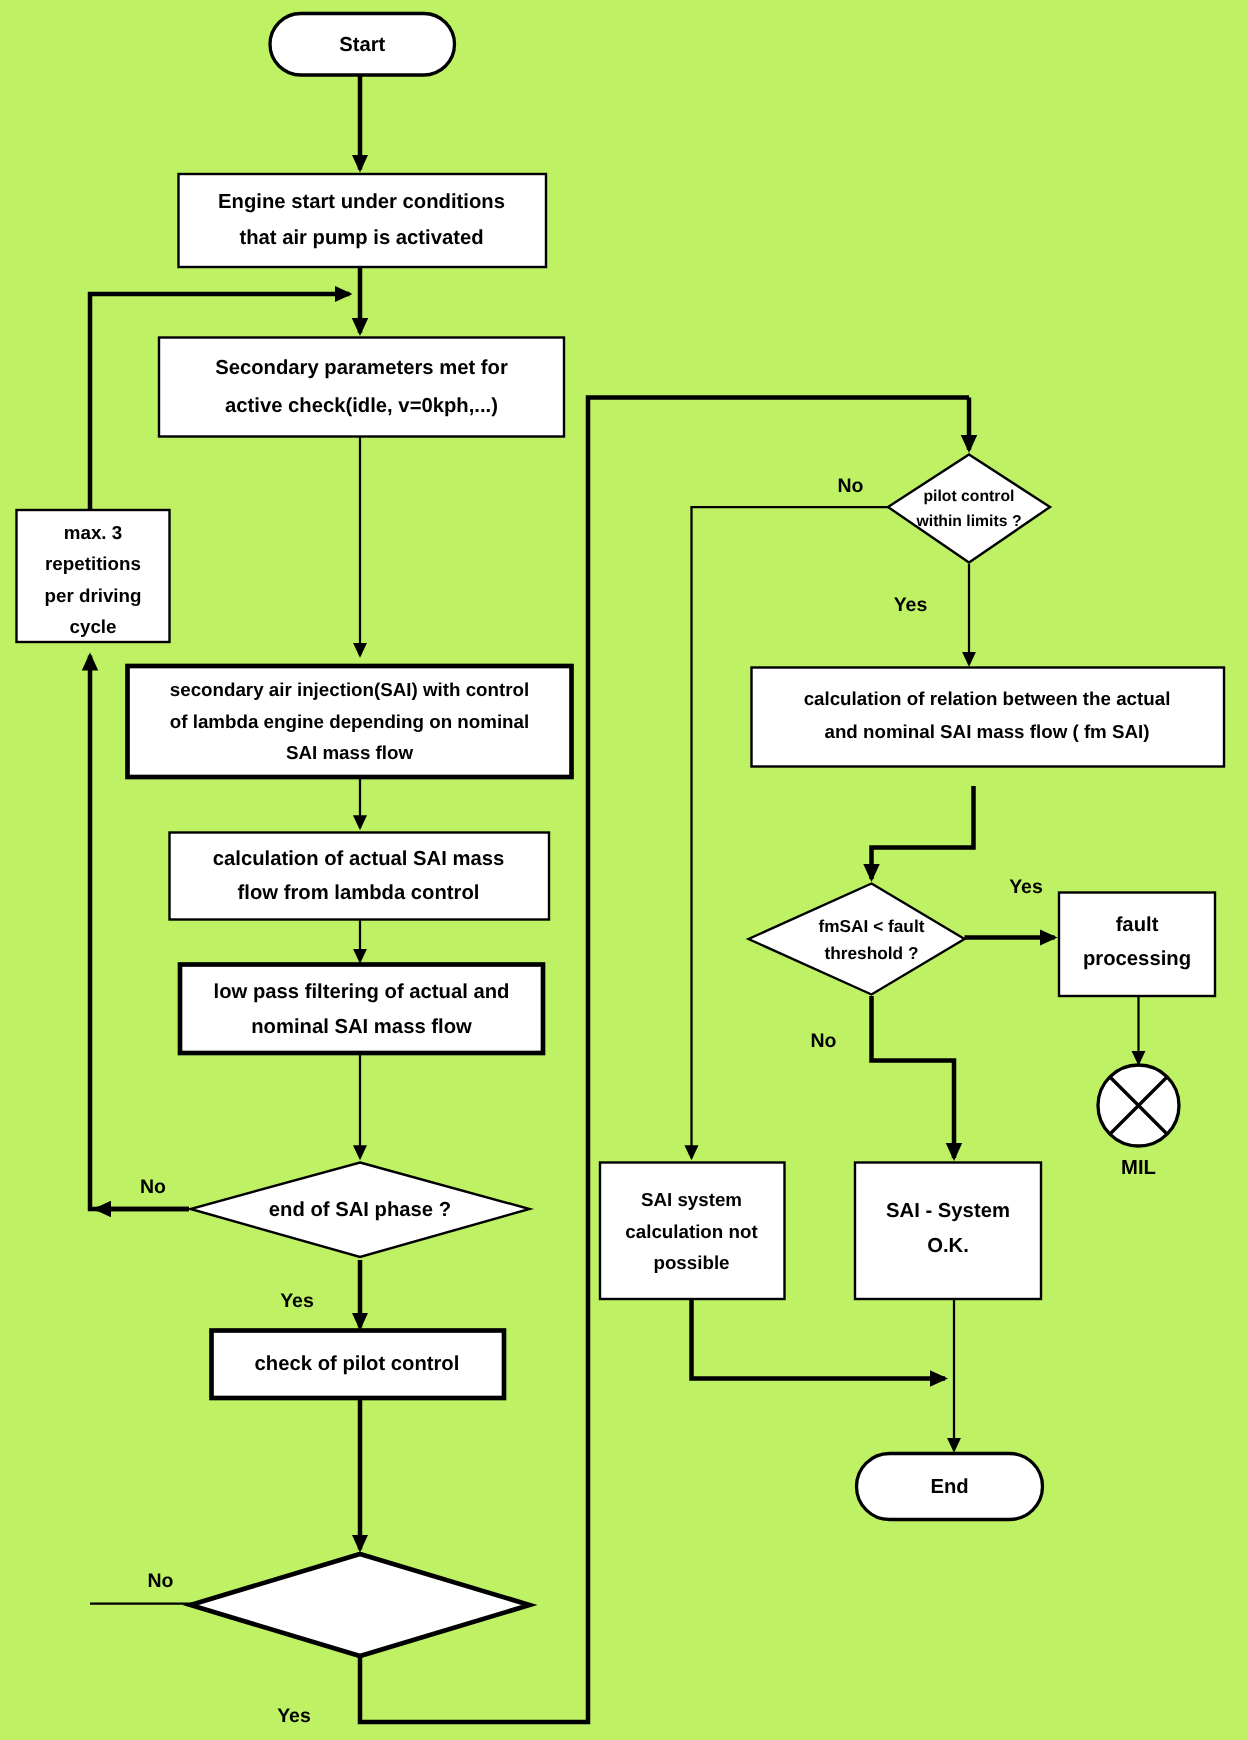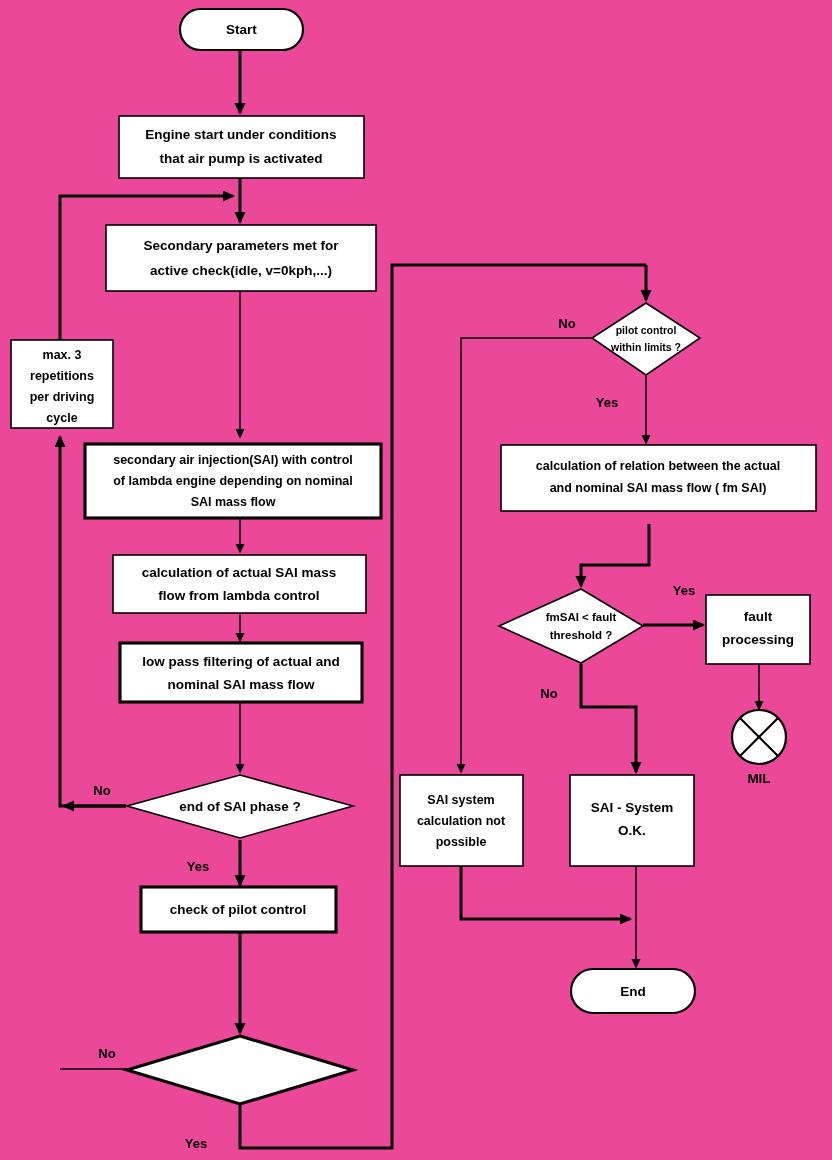--- a/index.html
+++ b/index.html
@@ -7,21 +7,21 @@
     padding: 0;
     background: #ffffff;
   }
   body {
     font-family: "Liberation Sans", sans-serif;
   }
   #canvas {
     position: relative;
     width: 832px;
     height: 1160px;
-    background: #ec4899;
+    background: #bef264;
     overflow: hidden;
   }
   svg.flow {
     position: absolute;
     left: 0;
     top: 0;
     width: 832px;
     height: 1160px;
   }
   .node-text {

